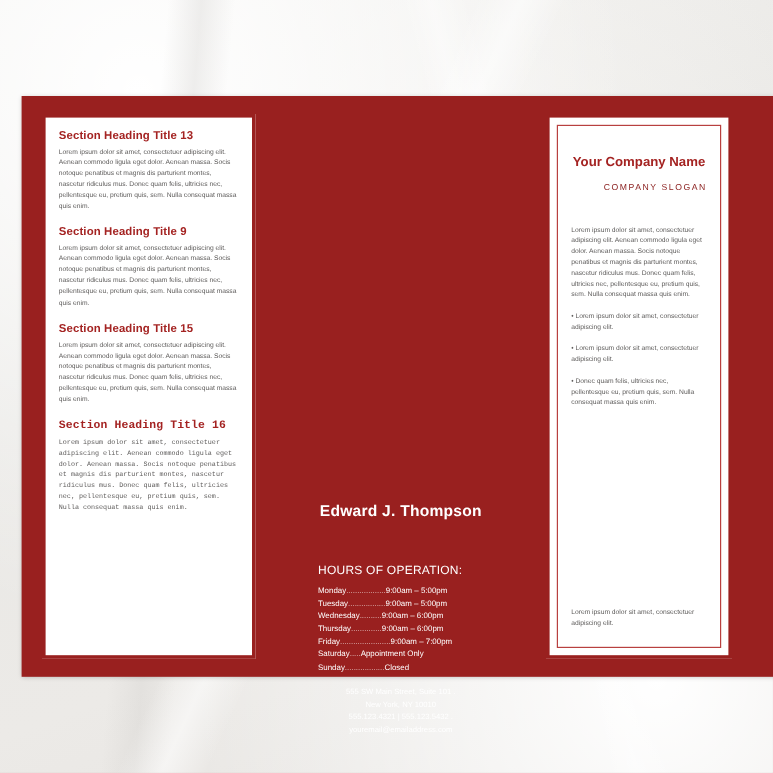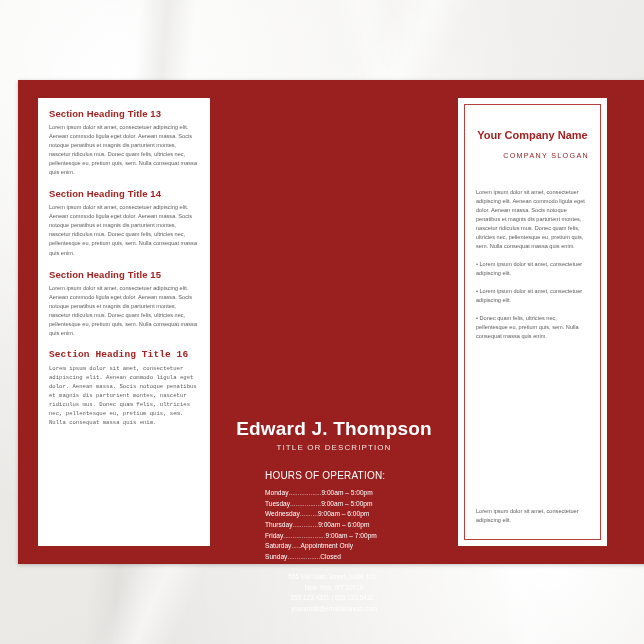--- a/index.html
+++ b/index.html
@@ -83,21 +83,21 @@
     width: 208px;
     height: 454px;
     color: #ffffff;
   }
   .name {
     position: absolute;
     top: 323px;
     left: 0;
     width: 100%;
     text-align: center;
-    font-size: 19px;
+    font-size: 13px;
     font-weight: bold;
     letter-spacing: 0.2px;
   }
   .title-desc {
     position: absolute;
     top: 348px;
     left: 0;
     width: 100%;
     text-align: center;
     font-size: 8px;
@@ -200,39 +200,38 @@
 <div class="brochure">
 
   <div class="left-panel">
 
     <div class="sec">
       <p class="sec-h">Section Heading Title 13</p>
       <p class="sec-b">Lorem ipsum dolor sit amet, consectetuer adipiscing elit. Aenean commodo ligula eget dolor. Aenean massa. Socis notoque penatibus et magnis dis parturient montes, nascetur ridiculus mus. Donec quam felis, ultricies nec, pellentesque eu, pretium quis, sem. Nulla consequat massa quis enim.</p>
     </div>
 
     <div class="sec">
-      <p class="sec-h">Section Heading Title 14</p>
+      <p class="sec-h">Section Heading Title 9</p>
       <p class="sec-b">Lorem ipsum dolor sit amet, consectetuer adipiscing elit. Aenean commodo ligula eget dolor. Aenean massa. Socis notoque penatibus et magnis dis parturient montes, nascetur ridiculus mus. Donec quam felis, ultricies nec, pellentesque eu, pretium quis, sem. Nulla consequat massa quis enim.</p>
     </div>
 
     <div class="sec">
       <p class="sec-h">Section Heading Title 15</p>
       <p class="sec-b">Lorem ipsum dolor sit amet, consectetuer adipiscing elit. Aenean commodo ligula eget dolor. Aenean massa. Socis notoque penatibus et magnis dis parturient montes, nascetur ridiculus mus. Donec quam felis, ultricies nec, pellentesque eu, pretium quis, sem. Nulla consequat massa quis enim.</p>
     </div>
 
     <div class="sec">
       <p class="sec-h">Section Heading Title 16</p>
       <p class="sec-b">Lorem ipsum dolor sit amet, consectetuer adipiscing elit. Aenean commodo ligula eget dolor. Aenean massa. Socis notoque penatibus et magnis dis parturient montes, nascetur ridiculus mus. Donec quam felis, ultricies nec, pellentesque eu, pretium quis, sem. Nulla consequat massa quis enim.</p>
     </div>
 
   </div>
 
   <div class="center-panel">
     <div class="name">Edward J. Thompson</div>
-    <div class="title-desc">TITLE OR DESCRIPTION</div>
     <div class="hours-title">HOURS OF OPERATION:</div>
 
     <div class="hours-list">
       <span class="hours-row"><span class="hr-day">Monday</span><span class="hr-dots"> .................. </span><span class="hr-val">9:00am – 5:00pm</span></span>
       <span class="hours-row"><span class="hr-day">Tuesday</span><span class="hr-dots"> ................. </span><span class="hr-val">9:00am – 5:00pm</span></span>
       <span class="hours-row"><span class="hr-day">Wednesday</span><span class="hr-dots"> .......... </span><span class="hr-val">9:00am – 6:00pm</span></span>
       <span class="hours-row"><span class="hr-day">Thursday</span><span class="hr-dots"> .............. </span><span class="hr-val">9:00am – 6:00pm</span></span>
       <span class="hours-row"><span class="hr-day">Friday</span><span class="hr-dots"> ....................... </span><span class="hr-val">9:00am – 7:00pm</span></span>
       <span class="hours-row"><span class="hr-day">Saturday</span><span class="hr-dots"> ..... </span><span class="hr-val">Appointment Only</span></span>
       <span class="hours-row"><span class="hr-day">Sunday</span><span class="hr-dots"> .................. </span><span class="hr-val">Closed</span></span>

